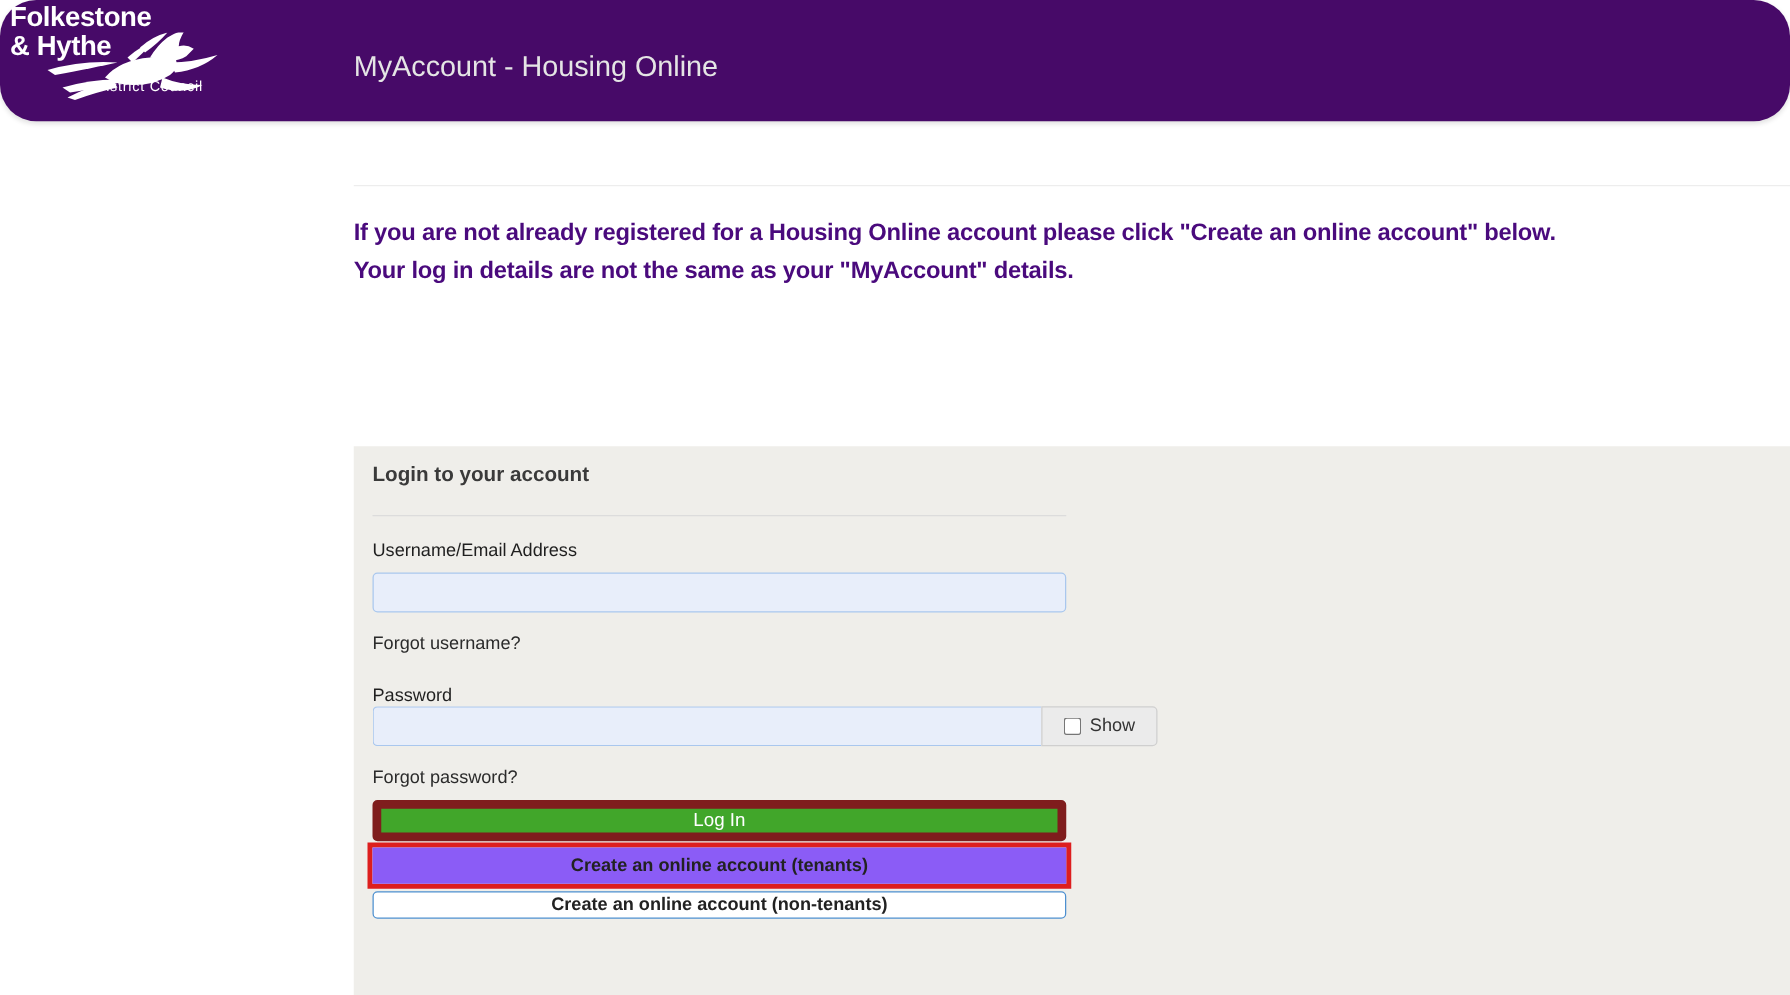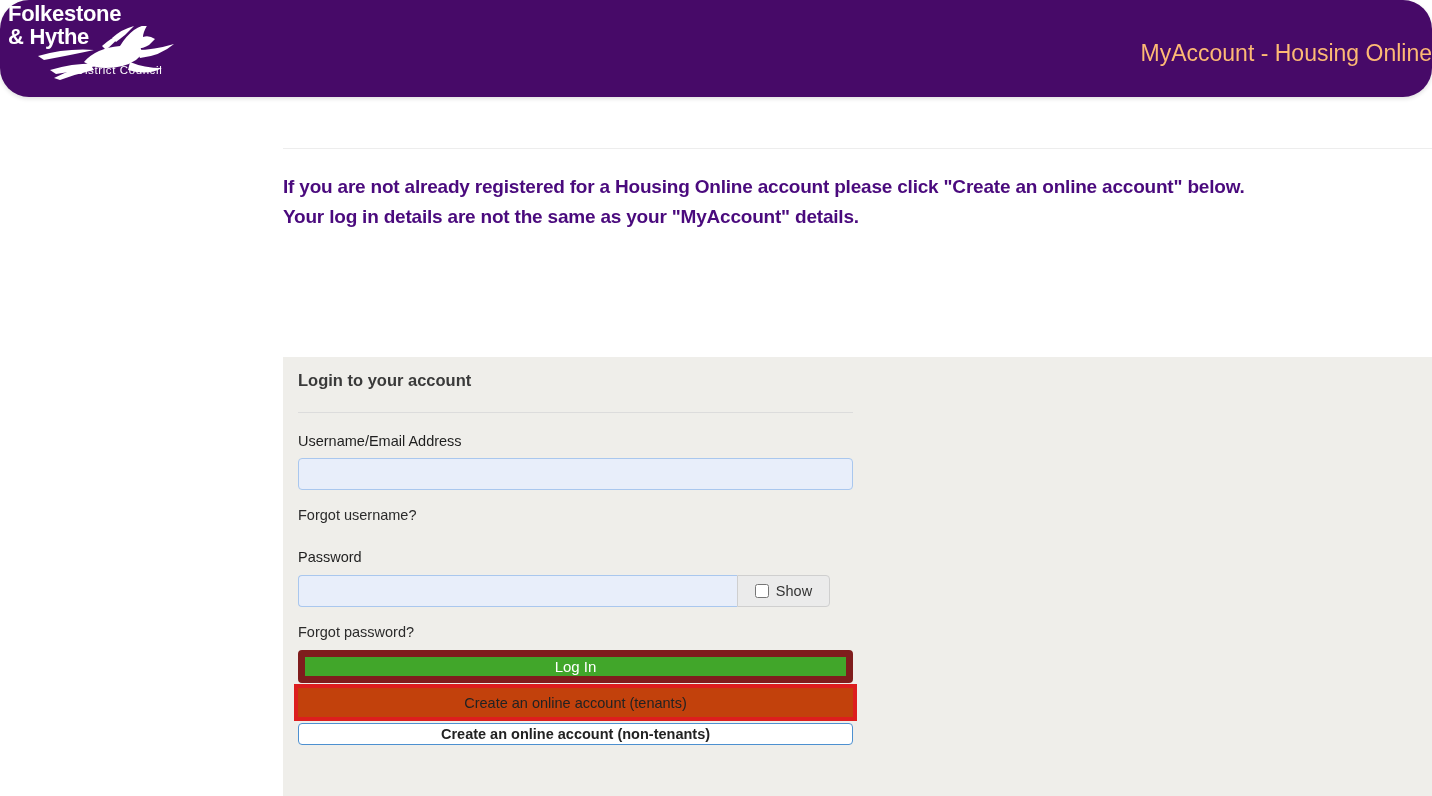--- a/index.html
+++ b/index.html
@@ -19,21 +19,21 @@
   }
   .logo {
     position:absolute; left:8px; top:2px; width:180px; height:84px;
     color:#ffffff; cursor:pointer;
   }
   .logo-line { font-weight:bold; font-size:22px; line-height:23px; letter-spacing:-0.3px; }
   .logo-horse { position:absolute; left:28px; top:24px; }
   .logo-sub { position:absolute; left:68px; top:62px; font-size:11.5px; letter-spacing:0.6px; }
   .page-title {
     position:absolute; left:283px; right:0; top:40px; margin:0;
-    text-align:right; color:#fdba74; font-size:23px; font-weight:400;
+    text-align:left; color:#e5e5e5; font-size:23px; font-weight:400;
   }
 
   
   .top-divider {
     position:absolute; top:148px; left:283px; right:0; height:0;
     border-top:1px solid #ededed;
   }
   .intro { position:absolute; left:283px; top:172px; width:1120px; }
   .intro p {
     margin:0; font-size:19px; font-weight:bold; line-height:30px;
@@ -52,21 +52,21 @@
   }
   .field-label {
     display:block; margin-top:21px; font-size:14.5px; line-height:15px; color:#1f1f1f;
   }
   .field-label.pw { margin-top:27px; }
   .text-input {
     display:block; margin-top:9px; width:555px; height:32px;
     background:#e8eefa; border:1px solid #a9c7ee; border-radius:4px;
     padding:0 8px; font-size:15px; color:#222; outline:none;
   }
-  .pw-group { display:flex; margin-top:10px; width:532px; height:32px; }
+  .pw-group { display:flex; width:628px; height:32px; }
   .pw-group .text-input {
     margin-top:0; flex:1 1 auto; width:auto; border-radius:4px 0 0 4px; border-right:none;
   }
   .pw-addon {
     width:93px; background:#ebebeb; border:1px solid #cfcfcf;
     border-radius:0 4px 4px 0; display:flex; align-items:center; justify-content:center;
     gap:7px; font-size:14.5px; color:#333; cursor:pointer;
   }
   .pw-addon input { width:14px; height:14px; margin:0; cursor:pointer; }
   .forgot-link {
@@ -78,22 +78,22 @@
     font-family:"Liberation Sans", sans-serif;
   }
   .btn-login {
     margin-top:10px; height:33px; background:#41a62a; border:7px solid #7f1d1d;
     border-radius:4px; color:#ffffff; font-size:15px;
   }
   .annotation-box {
     margin:1px 0 0 -4px; width:563px; border:4px solid #dd1e1e; background:#ffffff;
   }
   .btn-tenants {
-    width:555px; height:29px; background:#c2410c; border:none;
-    font-weight:normal; font-size:14.5px; color:#222222;
+    width:555px; height:29px; background:#8b5cf6; border:none;
+    font-weight:bold; font-size:14.5px; color:#222222;
   }
   .btn-nontenants {
     margin-top:2px; height:22px; background:#ffffff; border:1px solid #4d90d0;
     border-radius:4px; font-weight:bold; font-size:14.5px; color:#222222;
   }
 </style>
 </head>
 <body>
 
 <header class="app-header">

